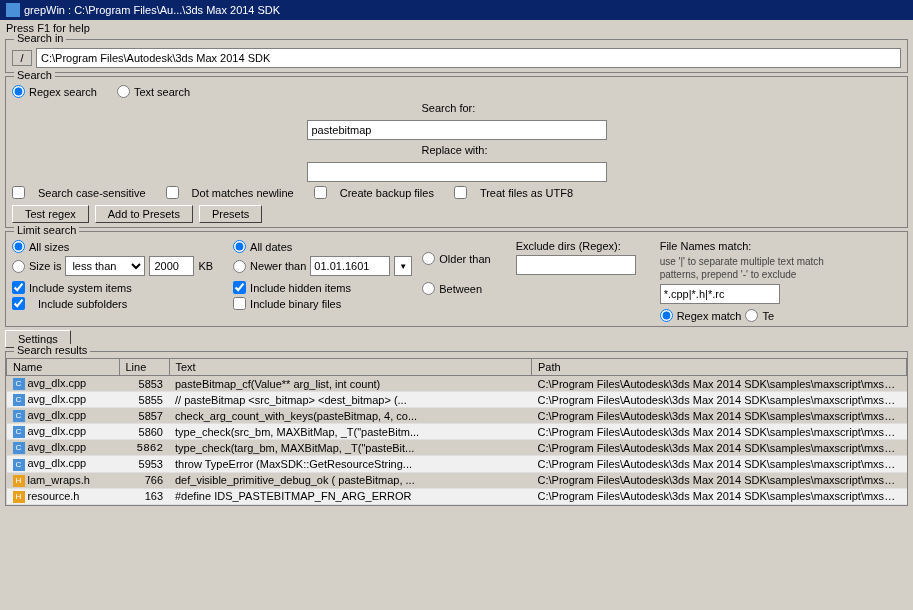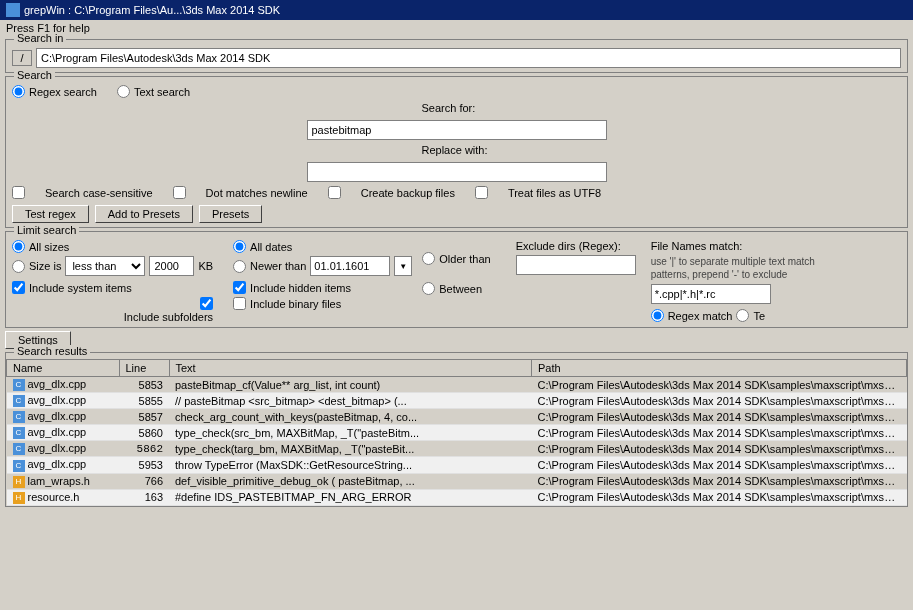--- a/index.html
+++ b/index.html
@@ -101,21 +101,21 @@
     }
     .checkbox-row {
       display: flex;
       align-items: center;
       gap: 20px;
       margin-top: 4px;
     }
     .checkbox-item {
       display: flex;
       align-items: center;
-      gap: 20px;
+      gap: 13px;
     }
     .btn-row {
       display: flex;
       gap: 6px;
       margin-top: 6px;
     }
     .btn {
       background: #d4d0c8;
       border: 1px solid #808080;
       padding: 2px 12px;
@@ -309,21 +309,21 @@
           <option>greater than</option>
           <option>equal to</option>
         </select>
         <input type="text" class="text-input" style="width: 45px;" value="2000">
         <span>KB</span>
       </div>
       <div style="display:flex; align-items:center; gap:4px; margin-top:2px;">
         <input type="checkbox" checked="" style="">
         <label>Include system items</label>
       </div>
-      <div style="display:flex; align-items:flex-end; gap:1px;flex-direction:column;">
+      <div style="display:flex; align-items:center; gap:13px;">
         <input type="checkbox" checked="" style="">
         <label>Include subfolders</label>
       </div>
     </div>
 
     <div style="display:flex; flex-direction:column; gap:3px; margin-left:10px;">
       <div style="display:flex; align-items:center; gap:4px;">
         <input type="radio" name="dateType" checked="" style="">
         <label>All dates</label>
       </div>
@@ -354,21 +354,21 @@
         <input type="radio" name="dateType" style="">
         <label>Between</label>
       </div>
     </div>
 
     <div style="display:flex; flex-direction:column; gap:3px; margin-left:15px;">
       <label>Exclude dirs (Regex):</label>
       <input type="text" class="text-input exclude-input" style="">
     </div>
 
-    <div style="display:flex; flex-direction:column; gap:3px; margin-left:5px;">
+    <div style="display:flex; flex-direction:column; gap:3px; margin-left:14px;">
       <label>File Names match:</label>
       <span class="filenames-note">use '|' to separate multiple text match patterns, prepend '-' to exclude</span>
       <input type="text" class="text-input filenames-input" value="*.cpp|*.h|*.rc" style="">
       <div style="display:flex; align-items:center; gap:4px; margin-top:2px;">
         <input type="radio" name="matchType" checked="" style="">
         <label>Regex match</label>
         <input type="radio" name="matchType" style="">
         <label>Te</label>
       </div>
     </div>

